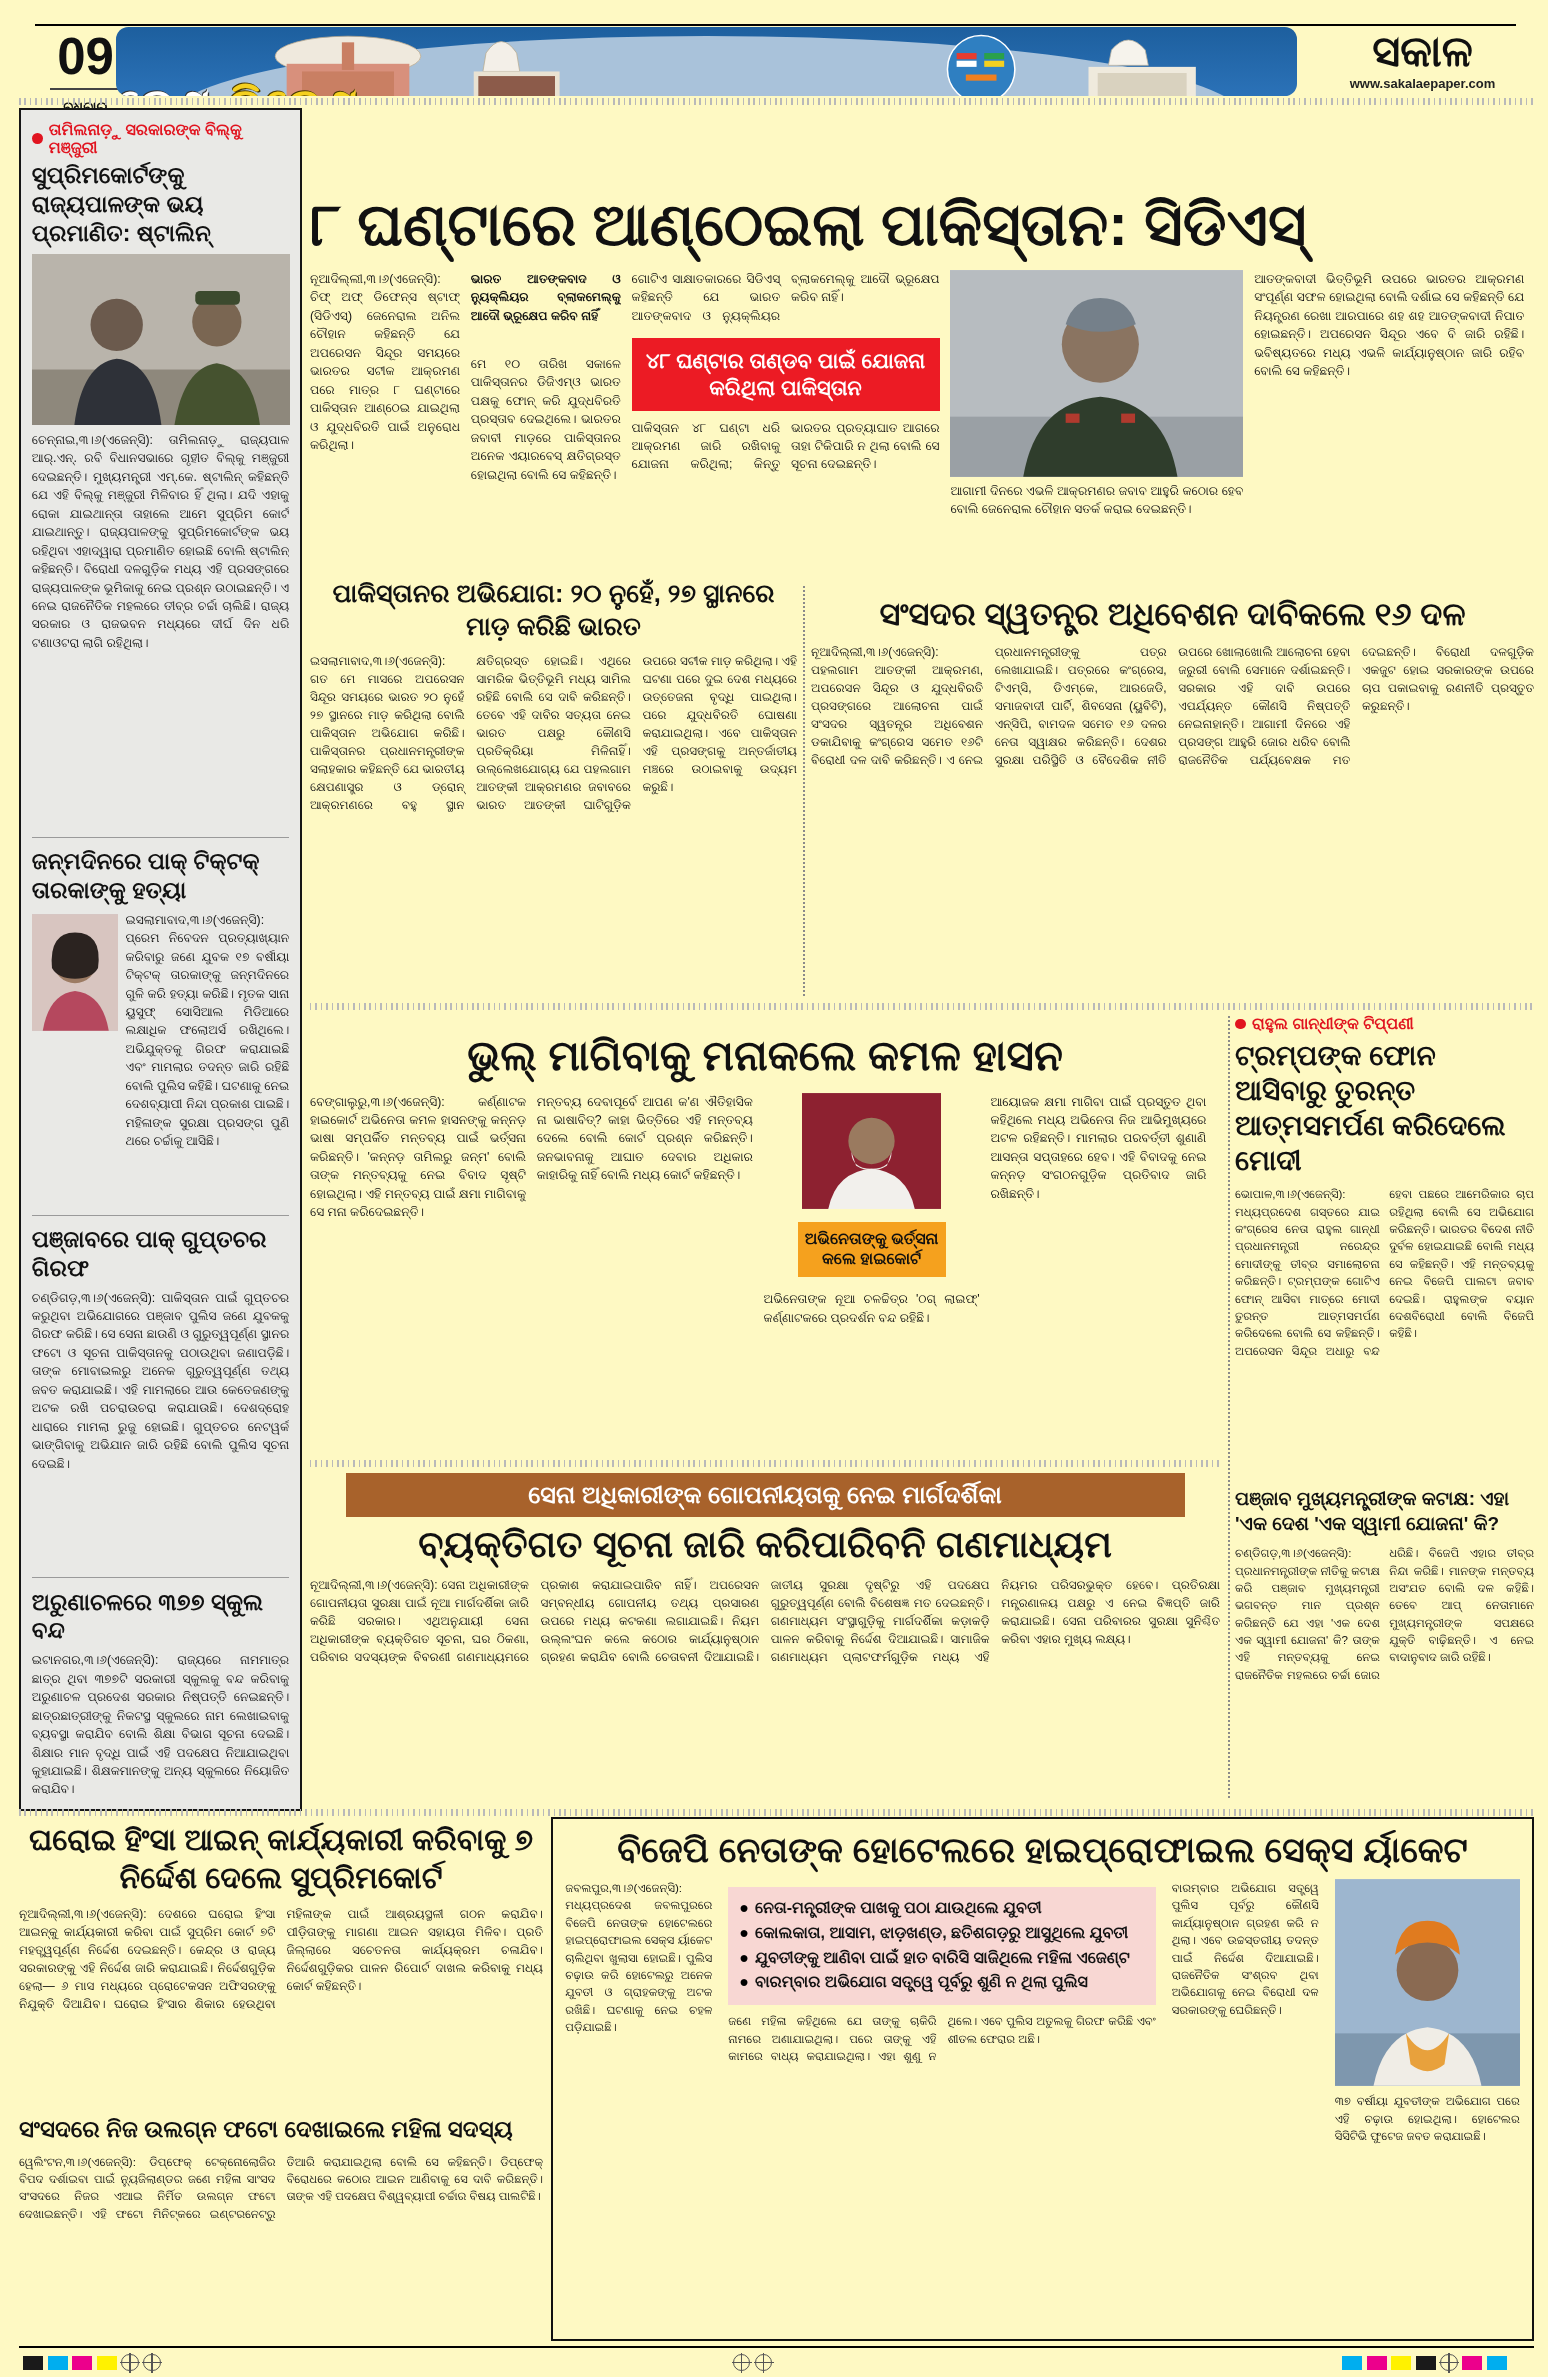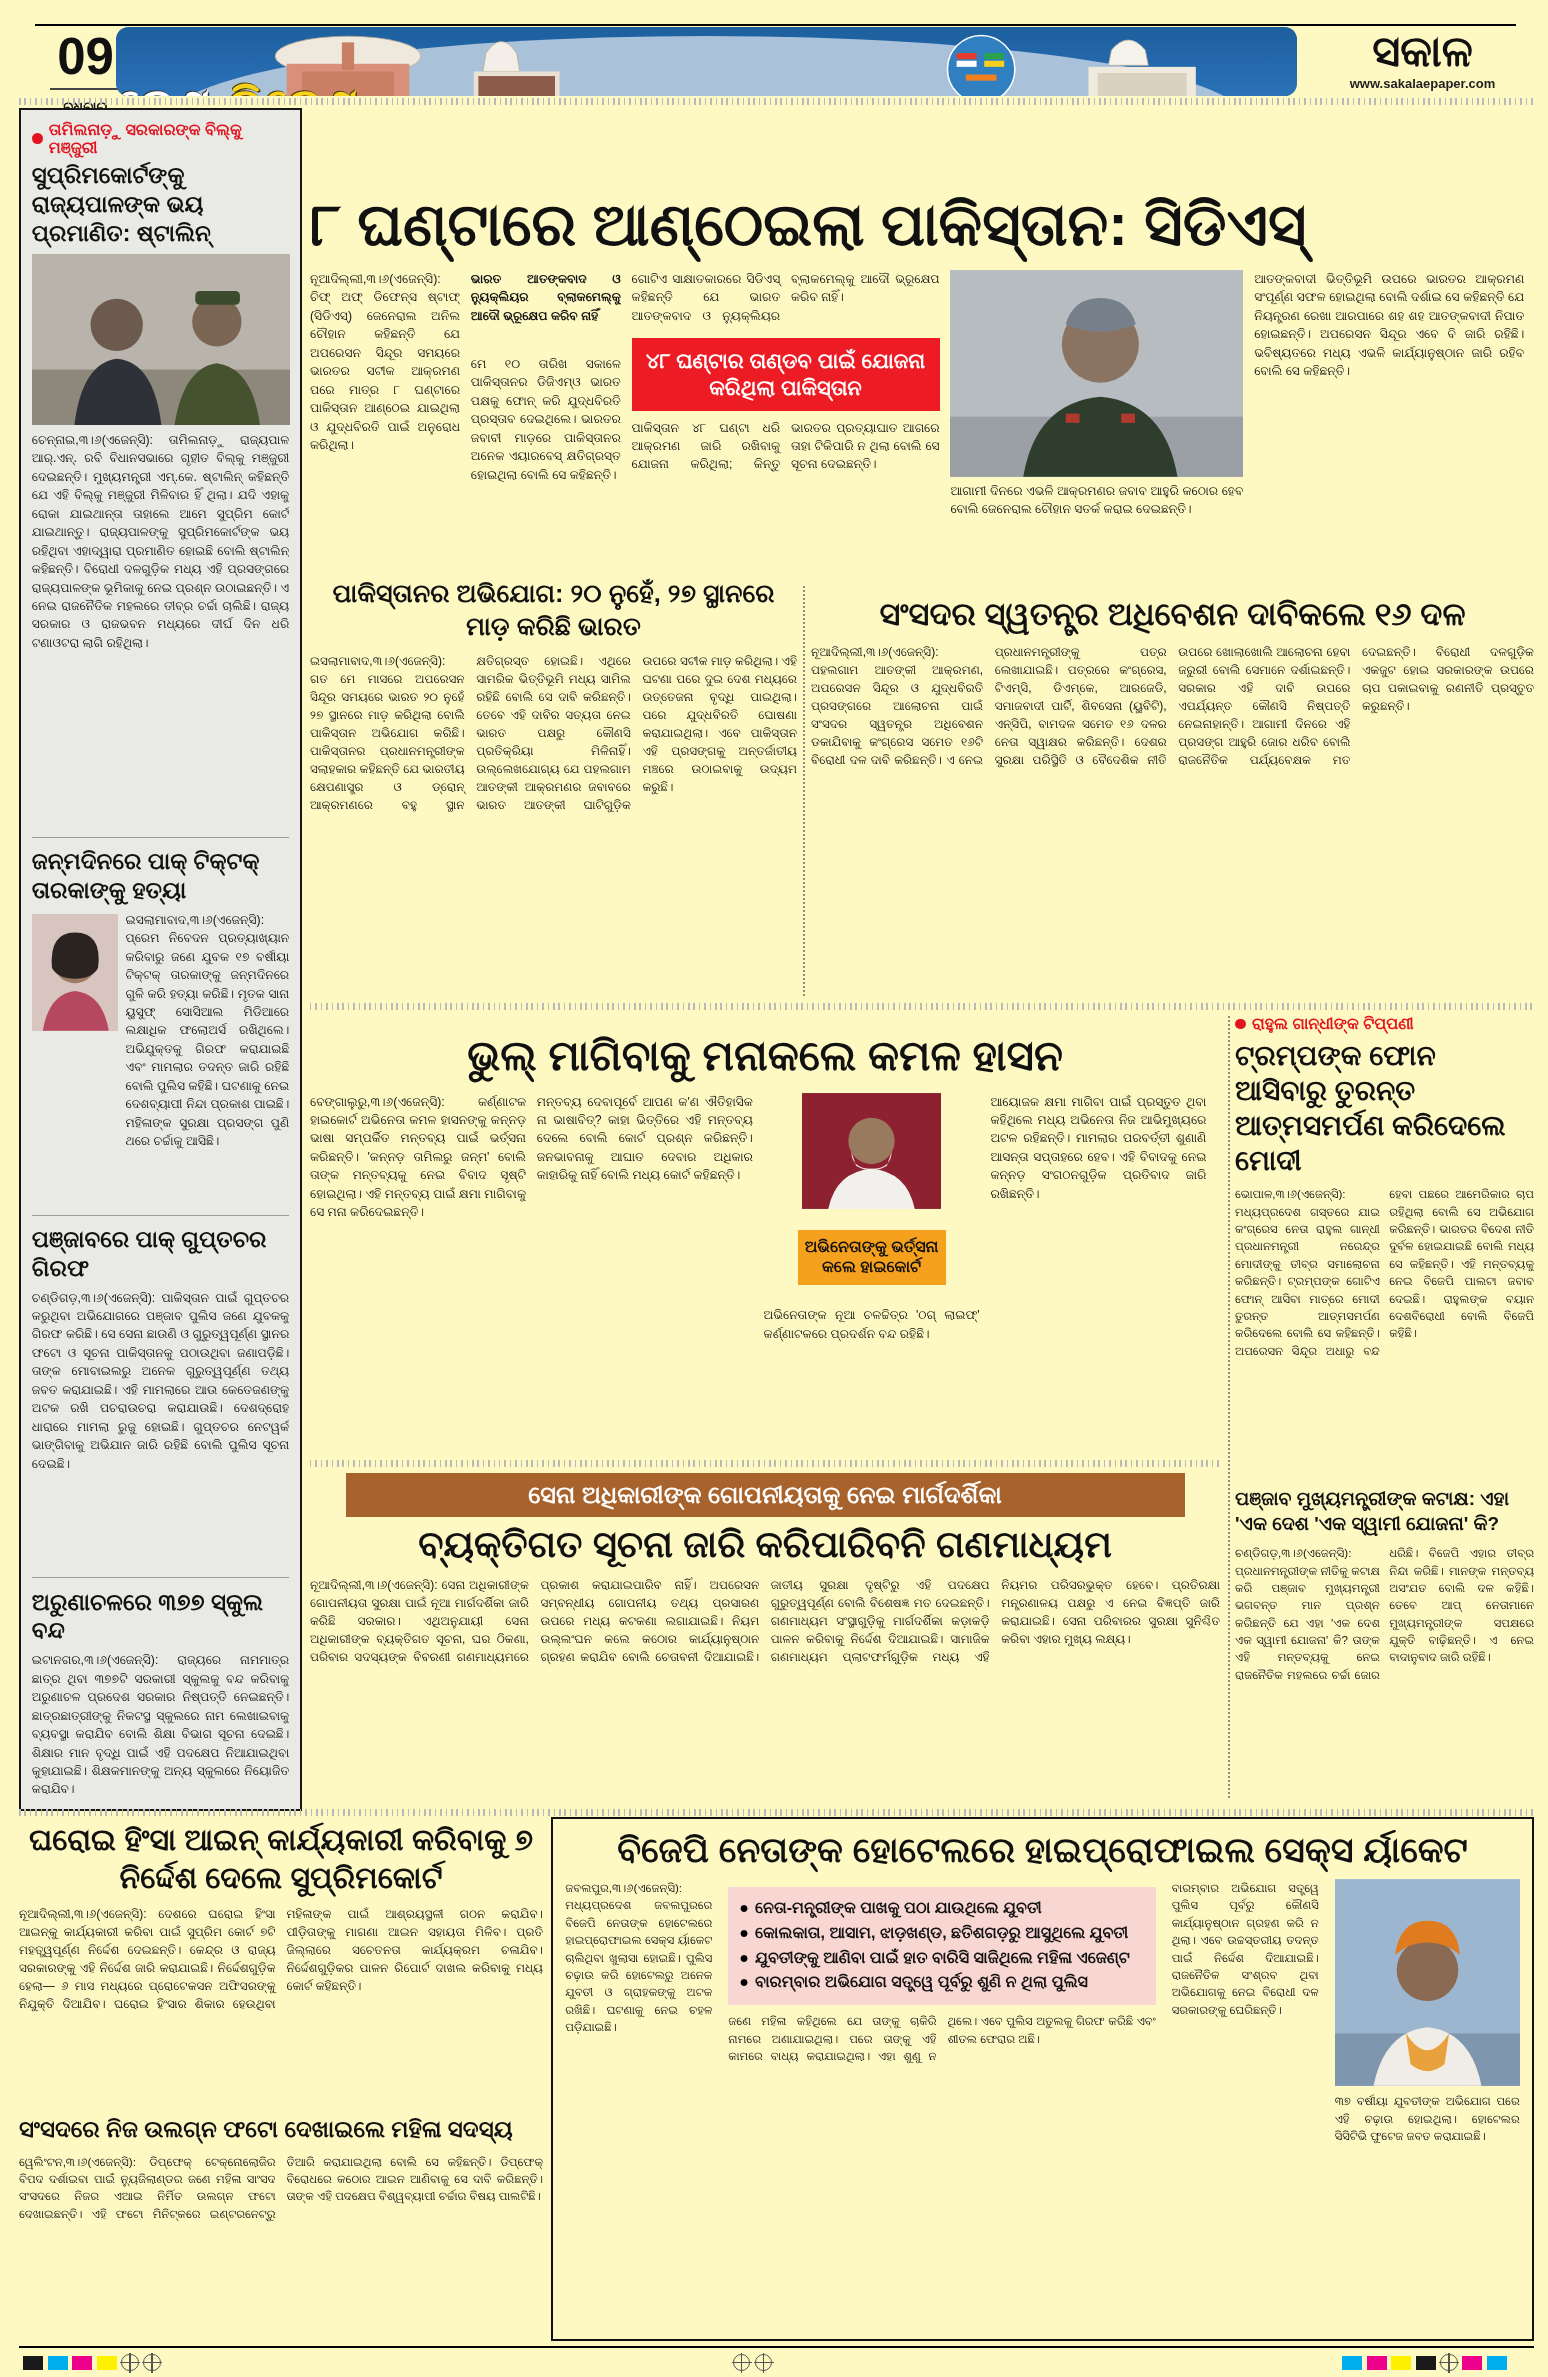--- a/index.html
+++ b/index.html
@@ -244,21 +244,21 @@
       <div class="body-txt" style="width:216px;height:324px;">ମନ୍ତବ୍ୟ ଦେବାପୂର୍ବେ ଆପଣ କ'ଣ ଐତିହାସିକ ନା ଭାଷାବିତ୍? କାହା ଭିତ୍ତିରେ ଏହି ମନ୍ତବ୍ୟ ଦେଲେ ବୋଲି କୋର୍ଟ ପ୍ରଶ୍ନ କରିଛନ୍ତି। ଜନଭାବନାକୁ ଆଘାତ ଦେବାର ଅଧିକାର କାହାରିକୁ ନାହିଁ ବୋଲି ମଧ୍ୟ କୋର୍ଟ କହିଛନ୍ତି।</div>
       <div style="width:216px;">
         <div class="photo" style="width:139px;height:116px;margin:0 auto;">
           <svg viewBox="0 0 180 150">
             <rect width="180" height="150" fill="#8d2130"></rect>
             <circle cx="90" cy="62" r="30" fill="#9a7a5f"></circle>
             <path d="M64 76 q0 22 26 22 q26 0 26 -22 l-6 18 q-20 12 -40 0 z" fill="#e9e6e0"></path>
             <path d="M34 150 q10 -48 56 -52 q46 4 56 52 z" fill="#f2f0ec"></path>
           </svg>
         </div>
-        <div class="orangebox" style="width:139px;margin:21px auto;">ଅଭିନେତାଙ୍କୁ ଭର୍ତ୍ସନା କଲେ ହାଇକୋର୍ଟ</div>
+        <div class="orangebox" style="width:139px;margin:13px auto;">ଅଭିନେତାଙ୍କୁ ଭର୍ତ୍ସନା କଲେ ହାଇକୋର୍ଟ</div>
         <div class="body-txt" style="height:116px;">ଅଭିନେତାଙ୍କ ନୂଆ ଚଳଚ୍ଚିତ୍ର 'ଠଗ୍ ଲାଇଫ୍' କର୍ଣ୍ଣାଟକରେ ପ୍ରଦର୍ଶନ ବନ୍ଦ ରହିଛି।</div>
       </div>
       <div class="body-txt" style="width:216px;height:324px;">ଆୟୋଜକ କ୍ଷମା ମାଗିବା ପାଇଁ ପ୍ରସ୍ତୁତ ଥିବା କହିଥିଲେ ମଧ୍ୟ ଅଭିନେତା ନିଜ ଆଭିମୁଖ୍ୟରେ ଅଟଳ ରହିଛନ୍ତି। ମାମଲାର ପରବର୍ତ୍ତୀ ଶୁଣାଣି ଆସନ୍ତା ସପ୍ତାହରେ ହେବ। ଏହି ବିବାଦକୁ ନେଇ କନ୍ନଡ଼ ସଂଗଠନଗୁଡ଼ିକ ପ୍ରତିବାଦ ଜାରି ରଖିଛନ୍ତି।</div>
     </div>
   </div>
 
   <div class="vdots abs" style="left:1228px;top:1016px;height:782px;"></div>
 
   <div class="modi">
     <div class="kicker">

